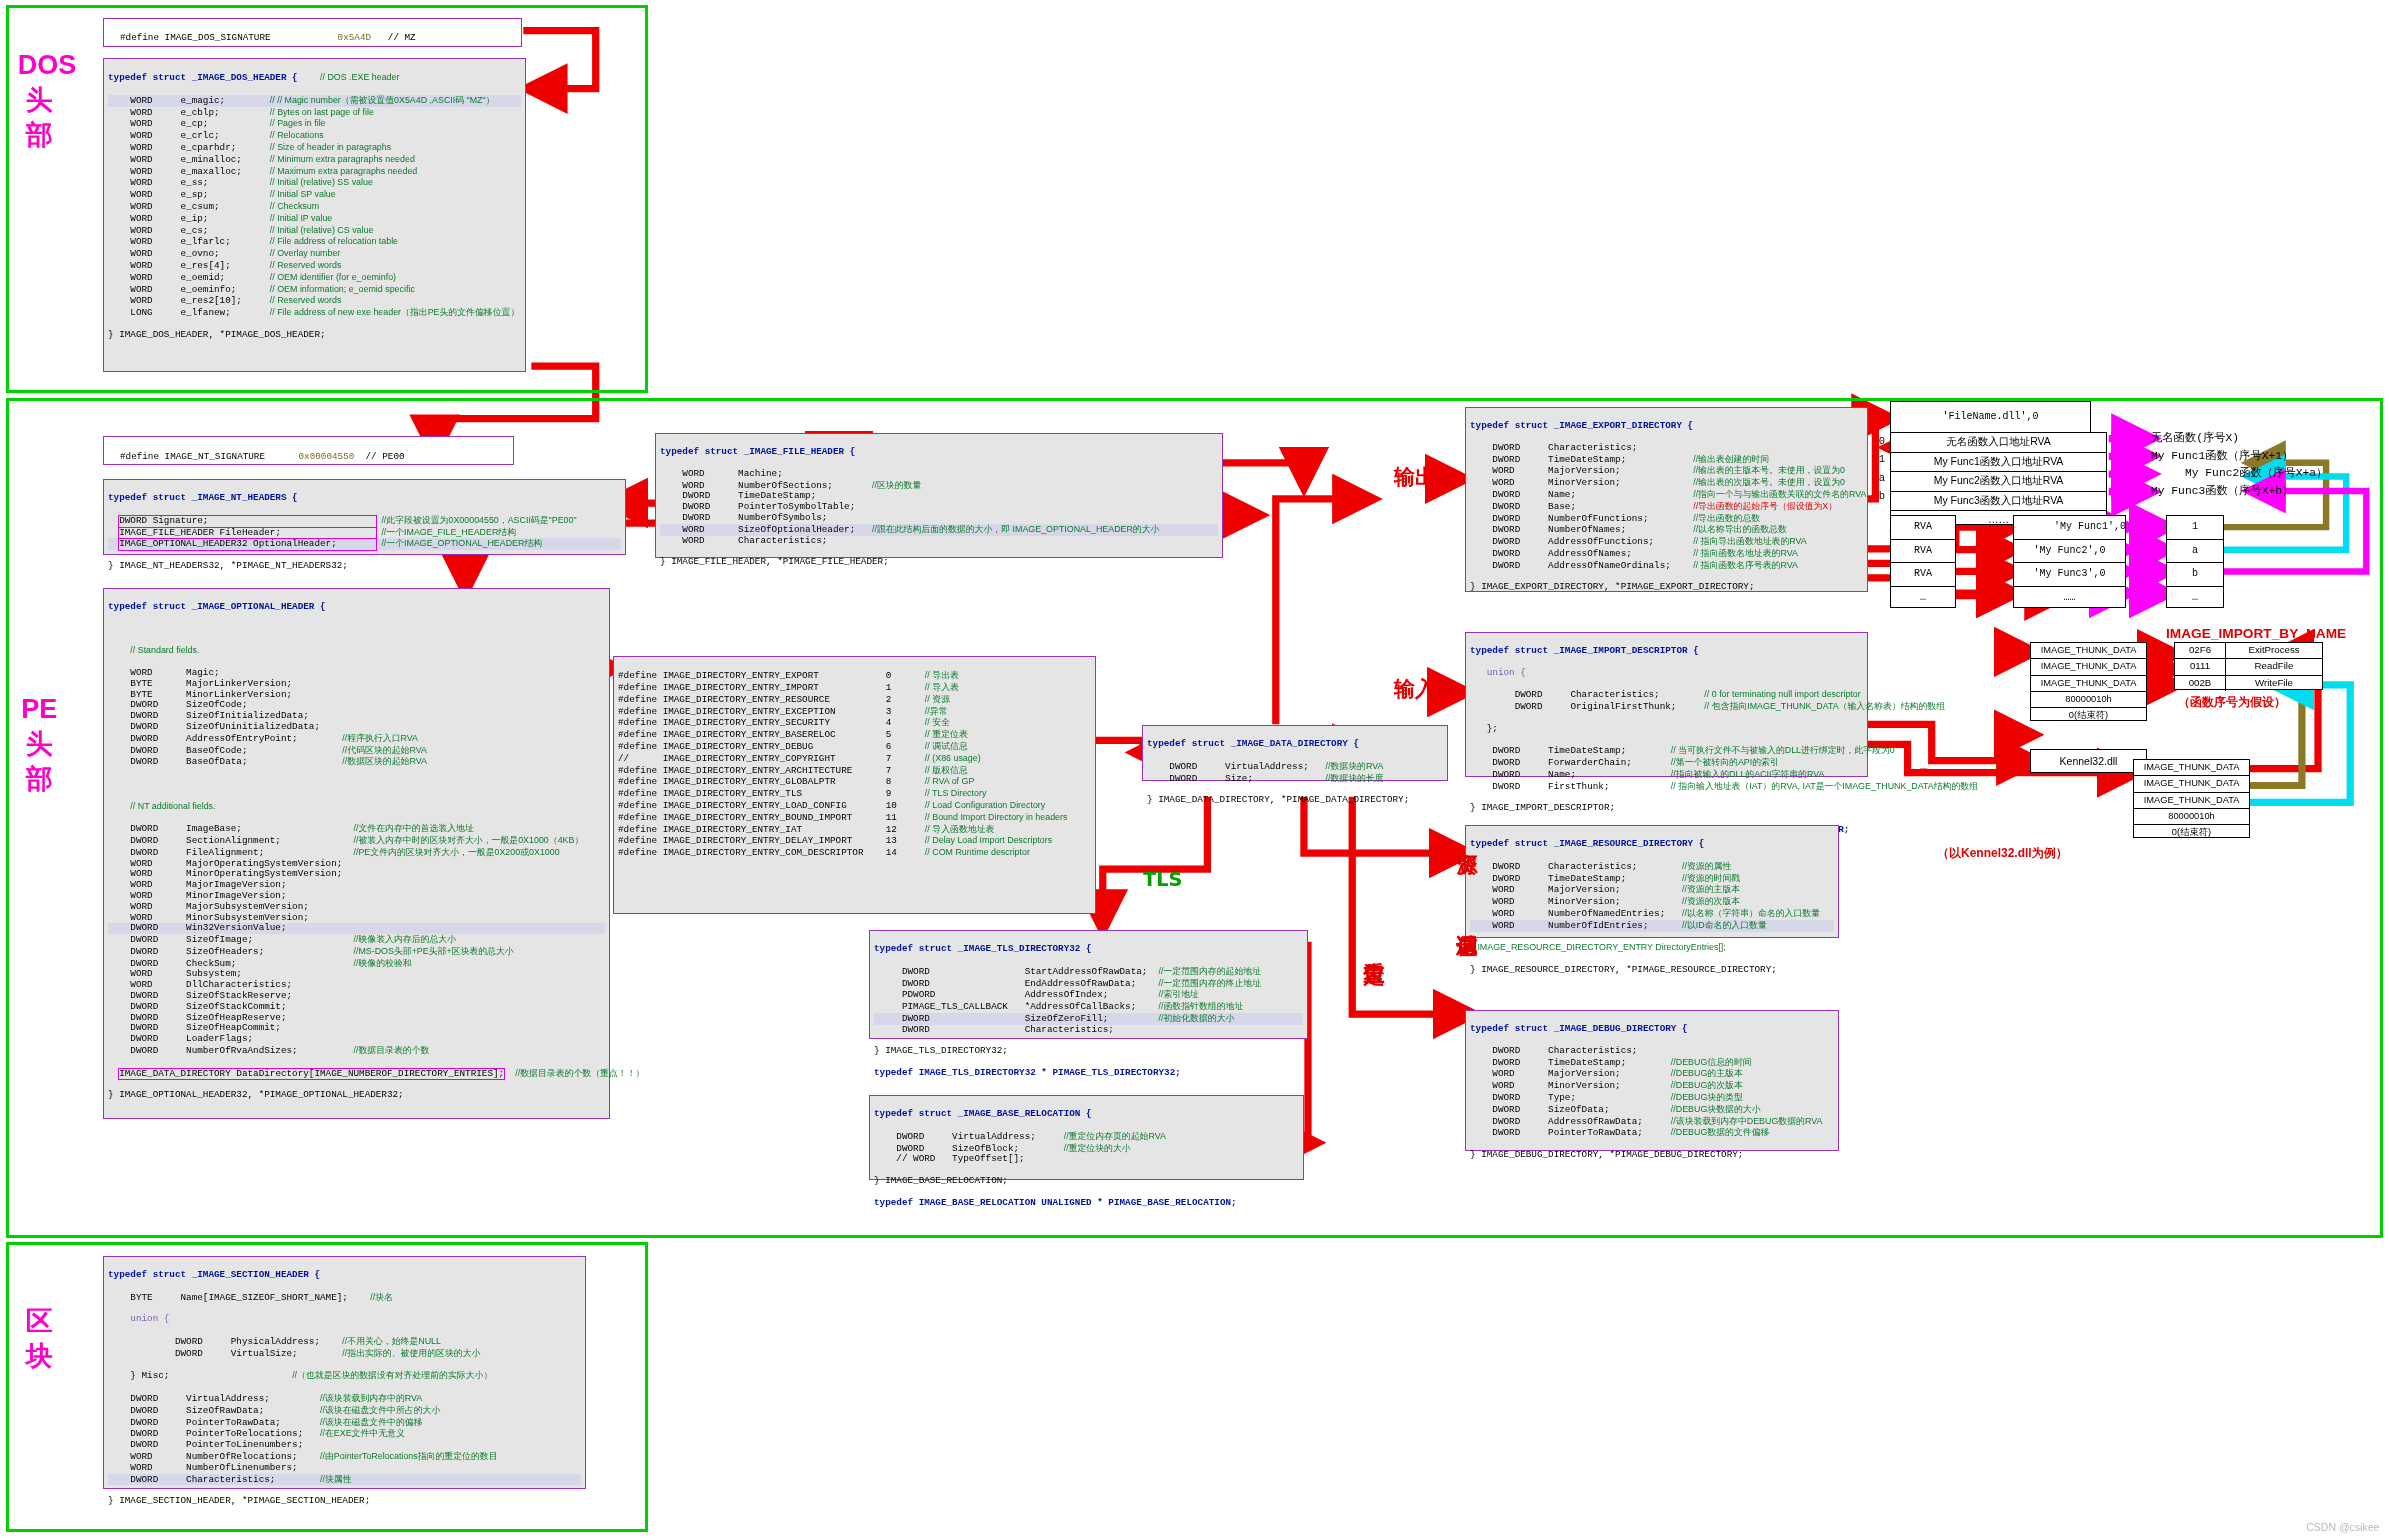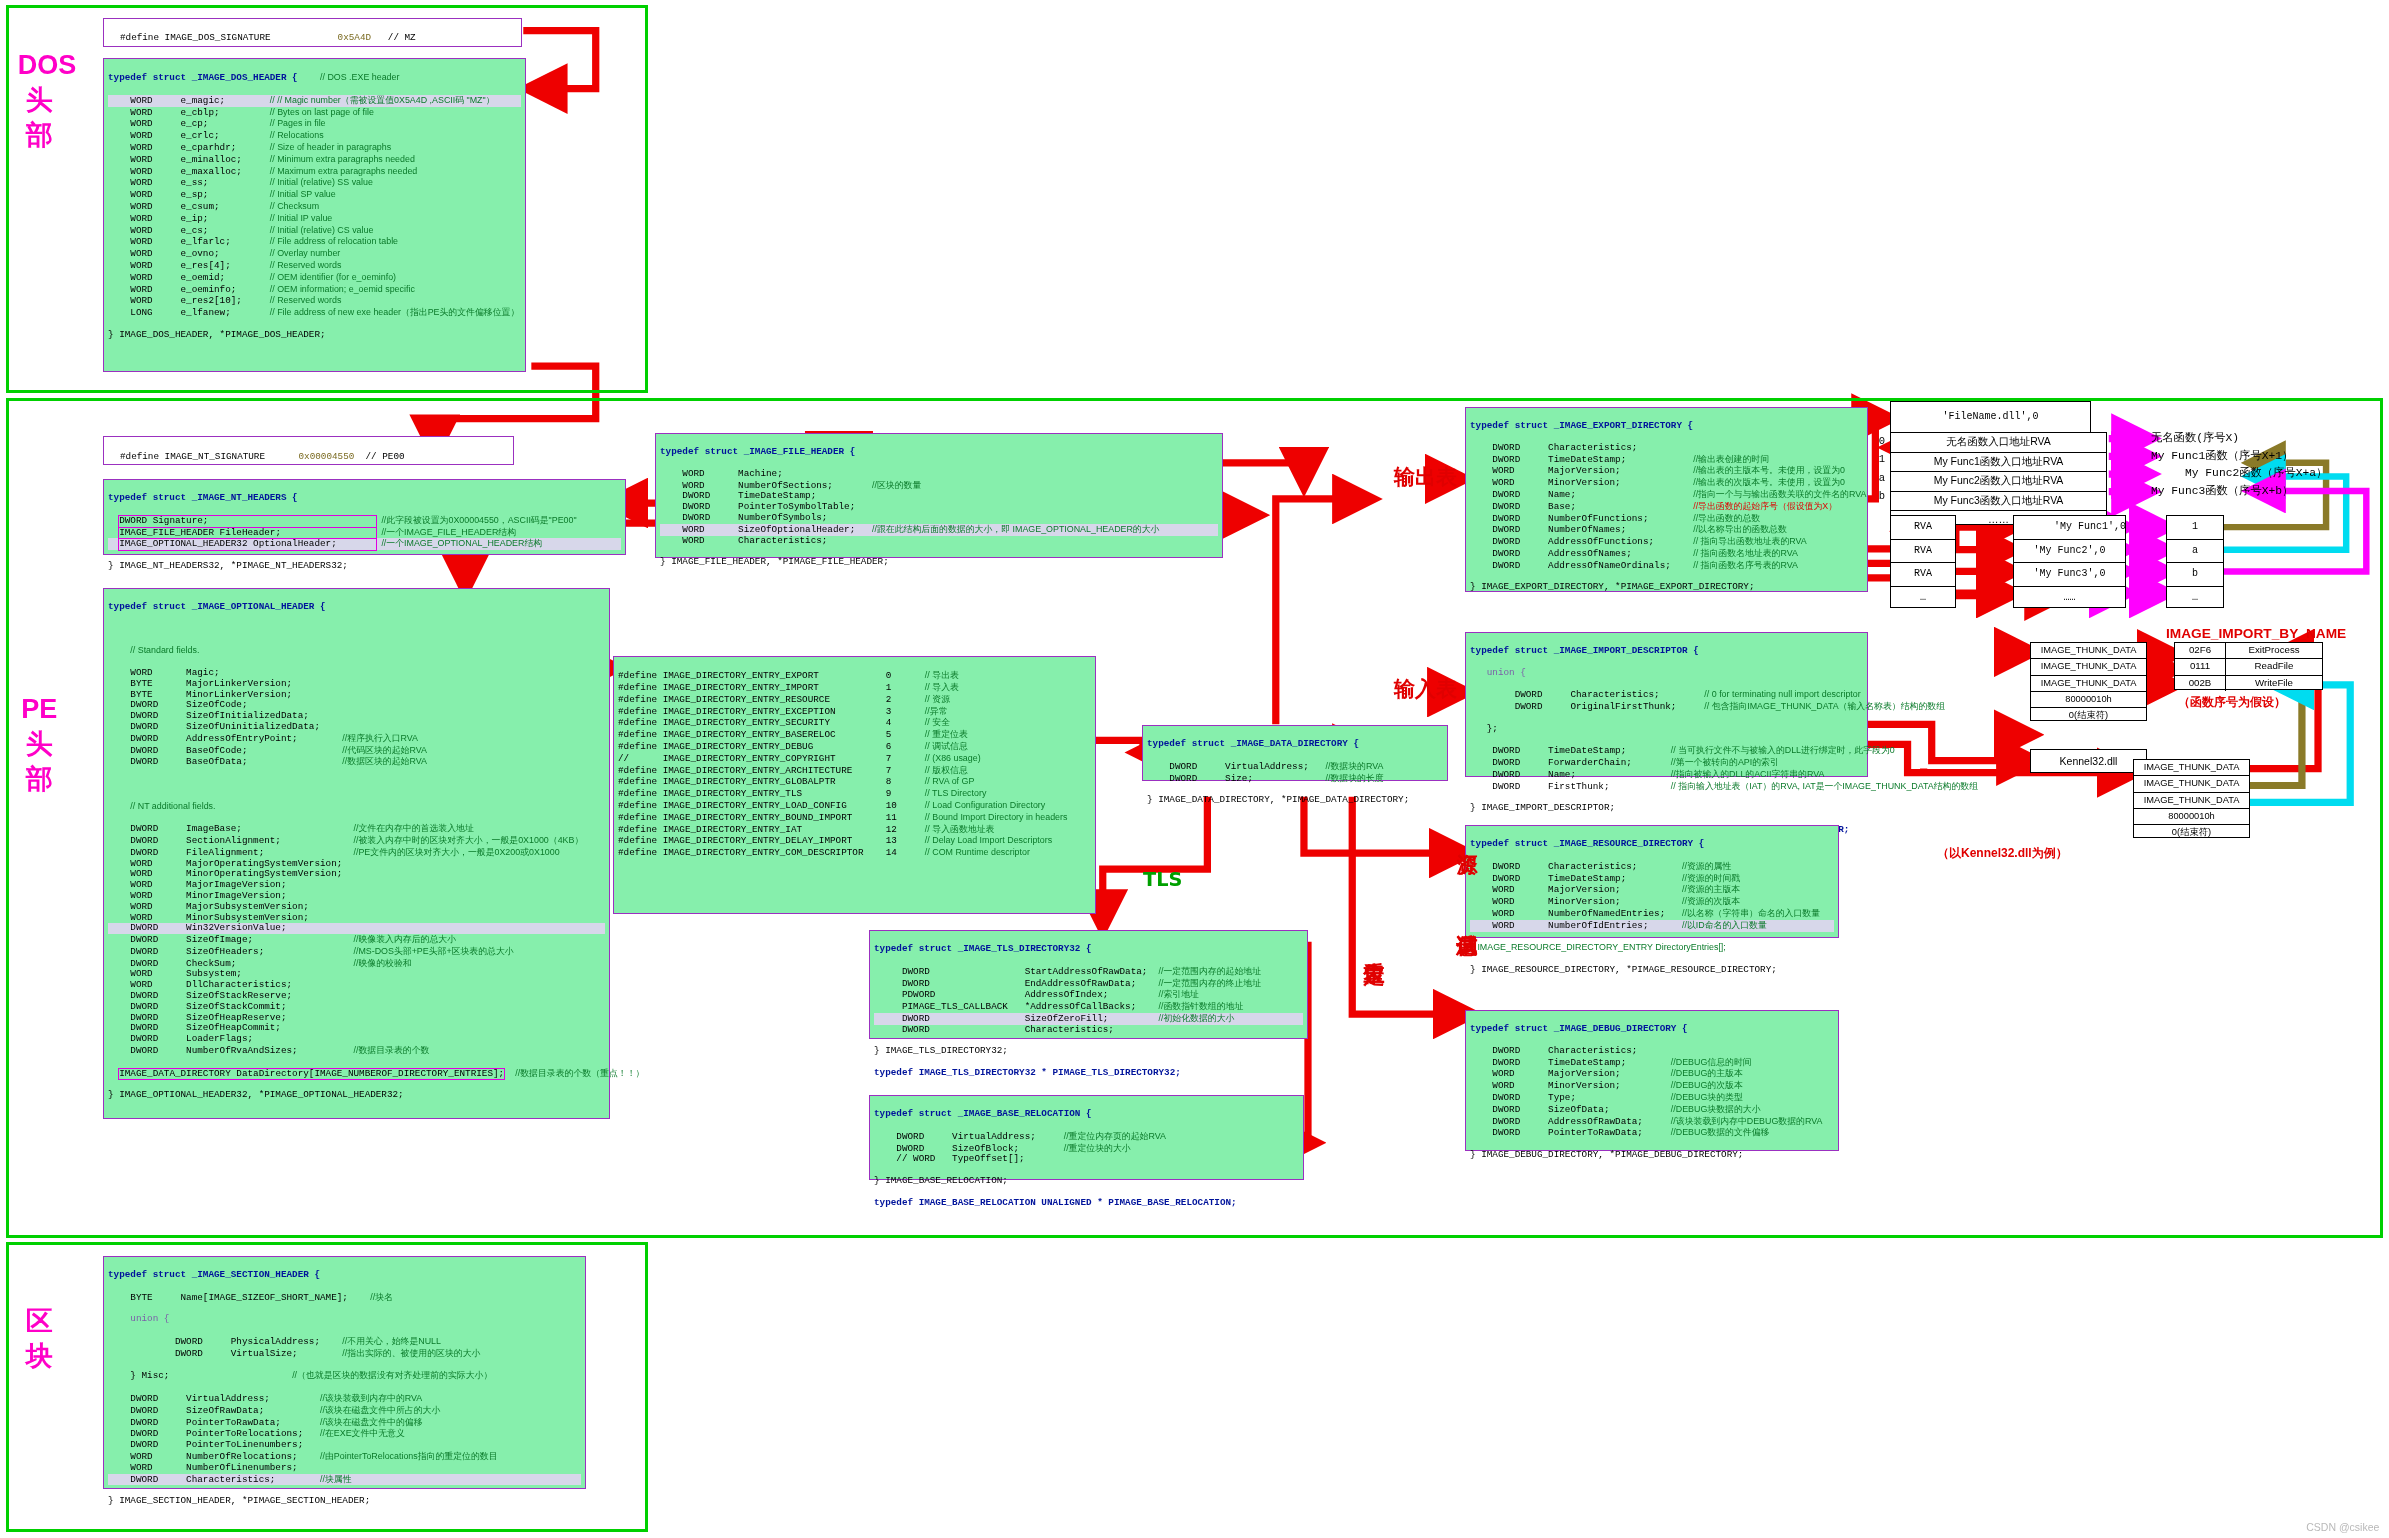--- a/index.html
+++ b/index.html
@@ -5,21 +5,21 @@
   html,body{margin:0;padding:0;background:#fff;}
   body{width:2389px;height:1538px;position:relative;font-family:"Liberation Mono","DejaVu Sans Mono",monospace;}
   .canvas{position:absolute;left:0;top:0;width:2389px;height:1538px;overflow:hidden;}
 
   
   .region{position:absolute;border:3.2px solid #00d000;box-sizing:border-box;}
   .region-label{position:absolute;color:#ff00c8;font-family:"Liberation Sans","DejaVu Sans",sans-serif;
                 font-size:27px;font-weight:bold;line-height:35px;text-align:center;width:43px;letter-spacing:0;}
 
   
-  .codebox{position:absolute;border:1.6px solid #9b30c0;background:#86efac;box-sizing:border-box;
+  .codebox{position:absolute;border:1.6px solid #9b30c0;background:#e5e5e5;box-sizing:border-box;
            font-size:9.3px;line-height:10.8px;white-space:pre;color:#000;padding:2.4px 4px;}
   .codebox .kw{color:#00139b;font-weight:bold;}
   .codebox .kw2{color:#7b5fa8;}
   .codebox .cm{color:#0a7a2a;font-family:"Liberation Sans","DejaVu Sans",sans-serif;font-size:8.9px;}
   .codebox .hl{background:#d7d7ea;display:inline-block;}
   .codebox .boxed{outline:1.2px solid #e000e0;display:inline-block;}
   .codebox .red{color:#e00000;}
 
   .oneline{position:absolute;border:1.6px solid #9b30c0;background:#fff;box-sizing:border-box;
            font-size:9.3px;line-height:12px;white-space:pre;padding:1.6px 4.8px;color:#000;}

